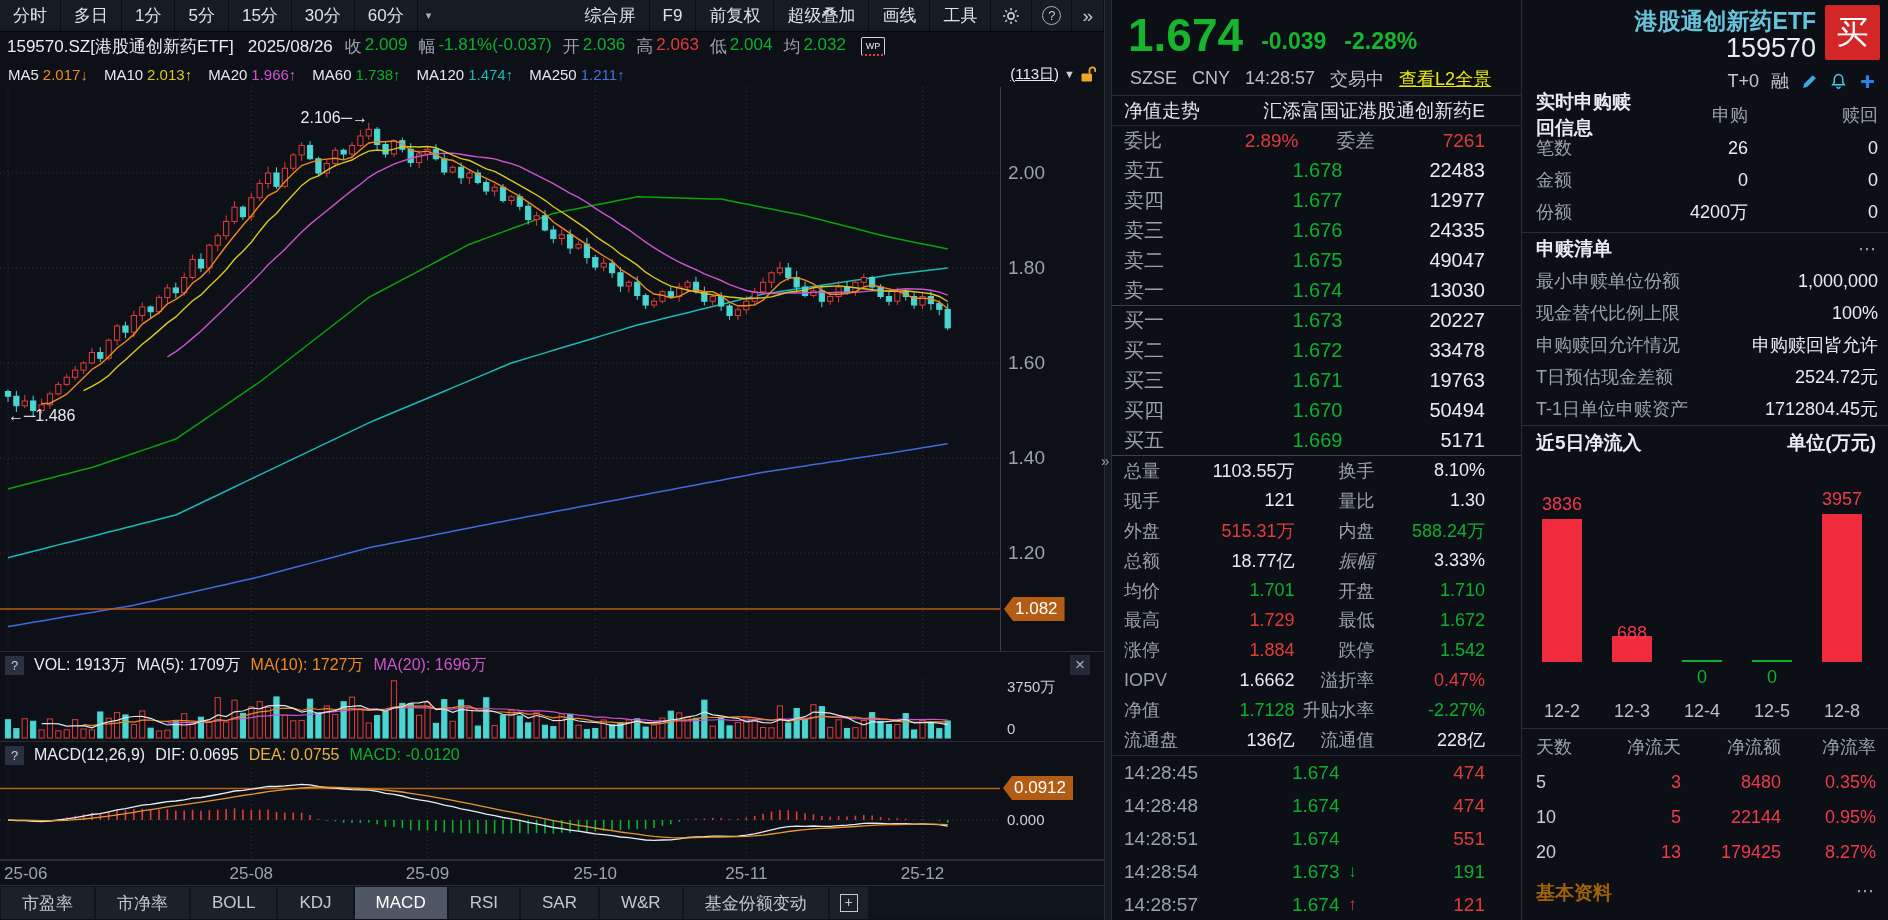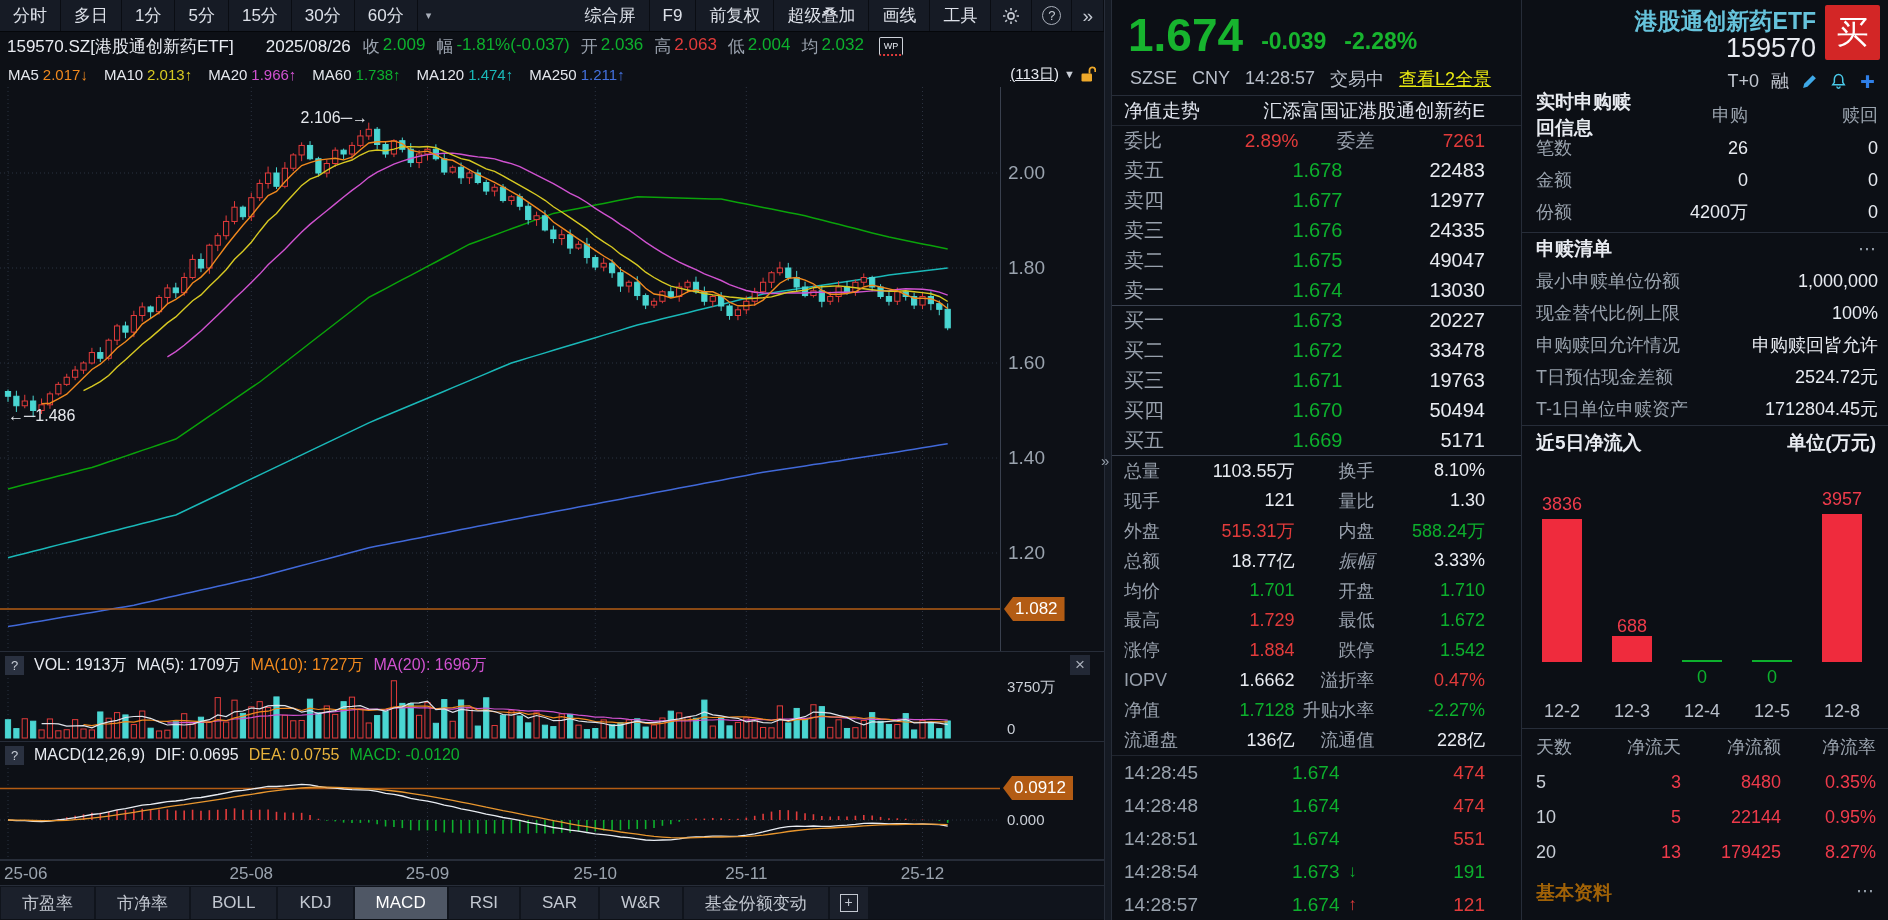--- a/index.html
+++ b/index.html
@@ -10,21 +10,21 @@
   .m{color:#d052d0}.cy{color:#1ab8b8}.bl{color:#4370dd}.lbl{color:#98a0ac}
   
   .chart-sec{position:absolute;left:0;top:0;width:1104px;height:920px;background:#0d1016}
   .toolbar{height:32px;background:#161b25;border-bottom:1px solid #05070a;display:flex;font-size:17px}
   .tb-item{padding:0 13px;display:flex;align-items:center;border-right:1px solid #0a0d13;color:#dde1e9;cursor:pointer;white-space:nowrap}
   .tb-item.icon-item{padding:0 10px}
   .tb-right{margin-left:auto;display:flex}
   .drop{font-size:11px;color:#aab0bb;padding:0 8px;display:flex;align-items:center}
   .help-circle{width:19px;height:19px;border:1.5px solid #aab0bb;border-radius:50%;font-size:13px;color:#c3c8d1;display:flex;align-items:center;justify-content:center}
   .info-bar{height:29px;display:flex;align-items:center;font-size:17px;padding-left:7px;white-space:nowrap}
-  .info-bar .sym{color:#e8ebf1;margin-right:32px}
+  .info-bar .sym{color:#e8ebf1;margin-right:14px}
   .info-bar .dt{color:#e8ebf1;margin-right:12px}
   .fld{display:flex;margin-right:11px}
   .fld .lbl{margin-right:3px}
   .wp-ic{width:24px;height:19px;border:1.5px solid #cfd3da;border-radius:2px;font-size:9px;color:#e8ebf1;display:flex;align-items:center;justify-content:center;margin-left:4px;border-bottom:2px dotted #e23b3b}
   .ma-bar{height:26px;display:flex;align-items:center;font-size:15px;padding:0 8px}
   .ma-it{display:flex;margin-right:16px}
   .ma-it .ml{color:#e4e7ed;margin-right:4px}
   .ma-range{margin-left:auto;display:flex;align-items:center;gap:5px}
   .ma-range .rg{color:#e8ebf1;text-decoration:underline}
   .ma-range .tri{font-size:11px;color:#c9ced6}
@@ -1048,21 +1048,21 @@
       <span>单位(万元)</span>
     </div>
     <div class="flowchart" id="flow-bars">
         <div class="fslot" style="left: 6px;">
           <div class="fbar" style="height: 143.474px;"></div>
           <div class="fval" style="bottom: 213.474px;">3836</div>
           <div class="fdate">12-2</div>
         </div>
         <div class="fslot" style="left: 76px;">
           <div class="fbar" style="height: 25.7326px;"></div>
-          <div class="fval" style="bottom: 91px;">688</div>
+          <div class="fval" style="bottom: 84px;">688</div>
           <div class="fdate">12-3</div>
         </div>
         <div class="fslot" style="left: 146px;">
           <div class="fzero"></div>
           <div class="fval z" style="bottom: 40px;">0</div>
           <div class="fdate">12-4</div>
         </div>
         <div class="fslot" style="left: 216px;">
           <div class="fzero"></div>
           <div class="fval z" style="bottom: 40px;">0</div>

